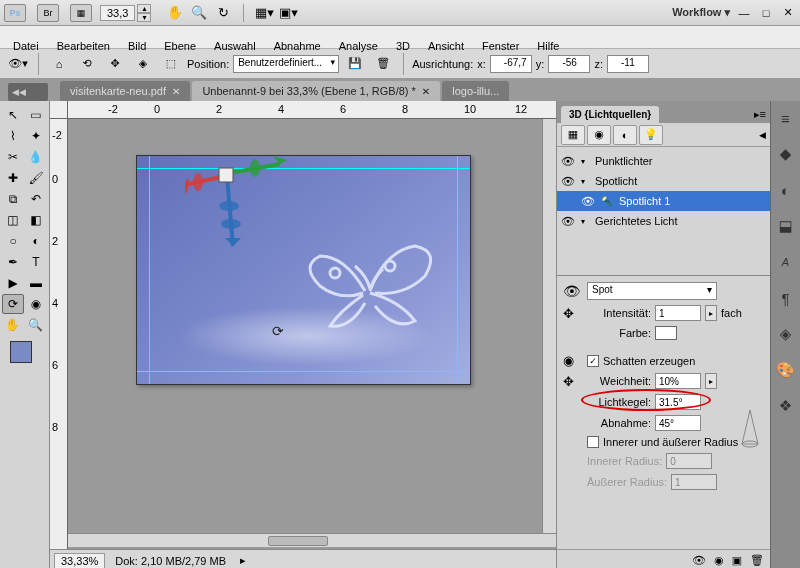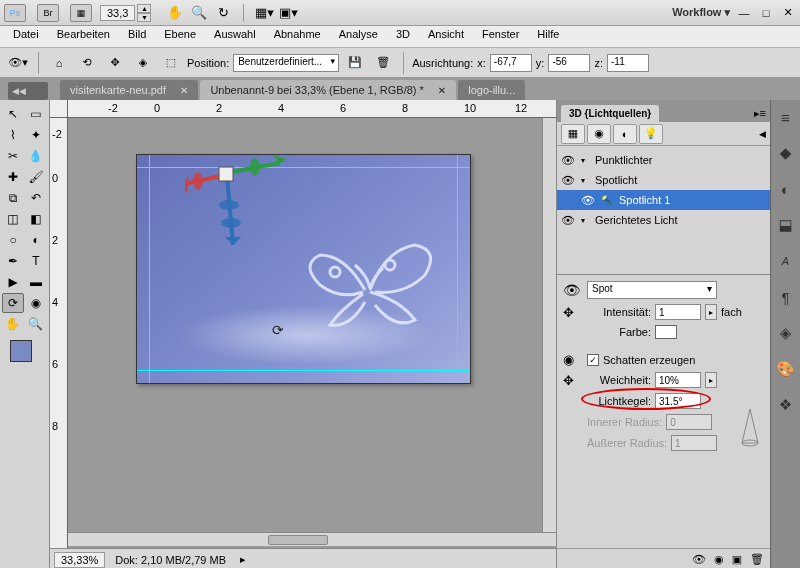--- a/index.html
+++ b/index.html
@@ -11,34 +11,34 @@
 .titlebar .zoom { margin-left:8px; display:flex; align-items:center; gap:2px; }
 .titlebar .zoom-val { padding:1px 6px; background:#f0f0f0; border:1px solid #999; }
 .titlebar .arrow-btn { width:14px; height:18px; background:#e0e0e0; border:1px solid #999; display:flex; align-items:center; justify-content:center; font-size:8px; cursor:pointer; }
 .titlebar .tool-icons { margin-left:14px; display:flex; gap:4px; }
 .titlebar .tool-icons .ti { width:20px; height:18px; display:flex; align-items:center; justify-content:center; cursor:pointer; font-size:13px; }
 .titlebar .sep { width:1px; height:18px; background:#999; margin:0 6px; }
 .titlebar .right { margin-left:auto; display:flex; align-items:center; gap:6px; }
 .titlebar .workflow { color:#333; font-weight:bold; }
 .titlebar .winbtn { width:16px; height:14px; display:flex; align-items:center; justify-content:center; font-size:11px; cursor:pointer; }
 
-.menubar { height:22px; background:#ededed; border-bottom:1px solid #b0b0b0; display:flex; align-items:flex-end; padding:4px 4px; }
+.menubar { height:22px; background:#ededed; border-bottom:1px solid #b0b0b0; display:flex; align-items:flex-start; padding:11px 4px; }
 .menubar .mi { padding:3px 9px; cursor:pointer; }
 
 .optbar { height:30px; background:#d9d9d9; border-bottom:1px solid #999; display:flex; align-items:center; padding:0 6px; gap:4px; }
 .optbar .ob-ico { width:24px; height:22px; display:flex; align-items:center; justify-content:center; cursor:pointer; }
 .optbar .ob-sep { width:1px; height:22px; background:#999; margin:0 4px; }
 .optbar .ob-lbl { font-size:11px; }
 .optbar .ob-dd { height:18px; background:#fff; border:1px solid #888; padding:1px 16px 1px 4px; position:relative; font-size:10px; }
 .optbar .ob-dd:after { content:"▾"; position:absolute; right:3px; top:1px; font-size:9px; }
-.optbar .ob-in { width:42px; height:18px; background:#fff; border:1px solid #888; padding:1px 3px; font-size:10px; }
+.optbar .ob-in { width:42px; height:18px; background:#fff; border:1px solid #888; padding:1px 13px; font-size:10px; }
 
 .tabbar { height:22px; background:#9a9a9a; display:flex; align-items:end; padding-left:60px; }
 .tabbar .nav-l { position:absolute; left:8px; width:40px; height:18px; background:#666; color:#ccc; display:flex; align-items:center; font-size:9px; padding:0 4px; border-radius:2px; }
-.tabbar .tab { height:20px; background:#7a7a7a; color:#ddd; padding:3px 10px; margin-right:2px; border-radius:3px 3px 0 0; display:flex; align-items:center; gap:14px; cursor:pointer; font-size:10px; }
+.tabbar .tab { height:20px; background:#7a7a7a; color:#ddd; padding:3px 10px; margin-right:2px; border-radius:3px 3px 0 0; display:flex; align-items:center; gap:6px; cursor:pointer; font-size:10px; }
 .tabbar .tab.active { background:#b8b8b8; color:#222; }
 .tabbar .tab .x { font-size:10px; cursor:pointer; }
 
 .workspace { display:flex; height:470px; }
 .toolbox { width:50px; background:#d4d4d4; border-right:1px solid #888; padding:4px 2px; }
 .toolbox .row { display:flex; gap:1px; margin-bottom:1px; }
 .toolbox .tool { width:22px; height:20px; background:#d4d4d4; border:1px solid transparent; display:flex; align-items:center; justify-content:center; cursor:pointer; font-size:12px; border-radius:2px; }
 .toolbox .tool.sel { background:#b8b8b8; border-color:#666; }
 .toolbox .swatch { margin-top:6px; width:28px; height:28px; position:relative; margin-left:8px; }
 .toolbox .swatch .fg { width:22px; height:22px; background:#7a8bc4; border:1px solid #333; position:absolute; top:0; left:0; }
@@ -359,20 +359,30 @@
       <div class="highlight-ellipse" style="left:24px;top:113px;width:130px;height:22px"></div>
       <div class="prop-row">
         <span style="width:20px"></span>
         <span class="plbl">Lichtkegel:</span>
         <div class="pin">31.5°</div>
         <svg class="cone-ico" style="position:absolute;right:8px;top:132px" viewBox="0 0 24 40">
             <path d="M12 2 L4 36 L20 36 Z" fill="none" stroke="#888"></path>
             <ellipse cx="12" cy="36" rx="8" ry="3" fill="none" stroke="#888"></ellipse>
           </svg>
       </div>
+      <div class="prop-row">
+        <span style="width:20px"></span>
+        <span class="plbl">Abnahme:</span>
+        <div class="pin">45°</div>
+      </div>
+      <div class="prop-row">
+        <span style="width:20px"></span>
+        <div class="cb"></div>
+        <span>Innerer und äußerer Radius</span>
+      </div>
       <div class="prop-row" style="color:#999">
         <span style="width:20px"></span>
         <span class="plbl">Innerer Radius:</span>
         <div class="pin dis">0</div>
       </div>
       <div class="prop-row" style="color:#999">
         <span style="width:20px"></span>
         <span class="plbl">Äußerer Radius:</span>
         <div class="pin dis">1</div>
       </div>

